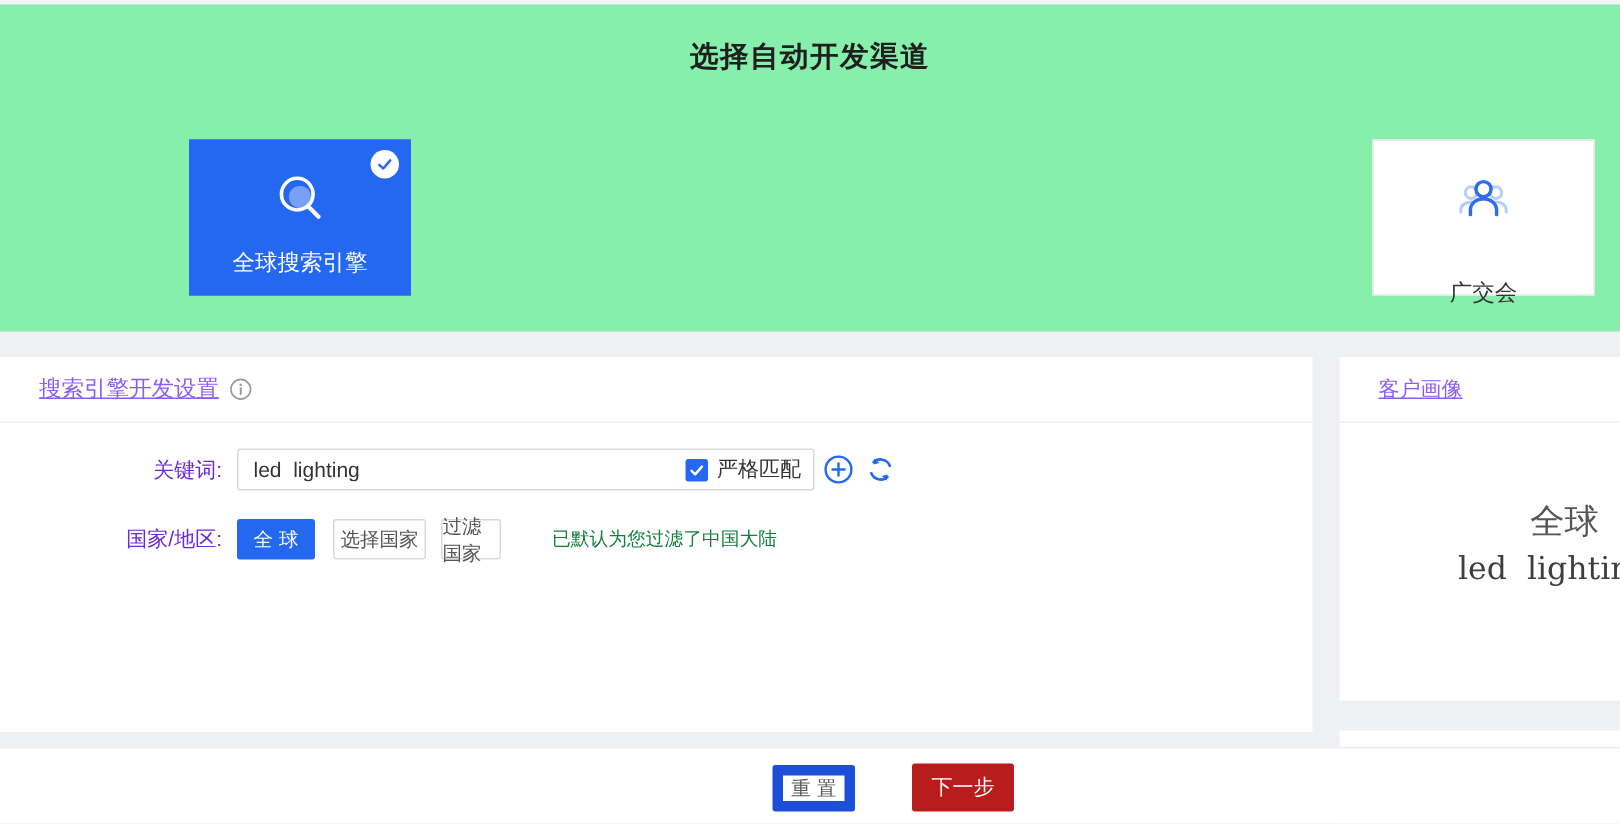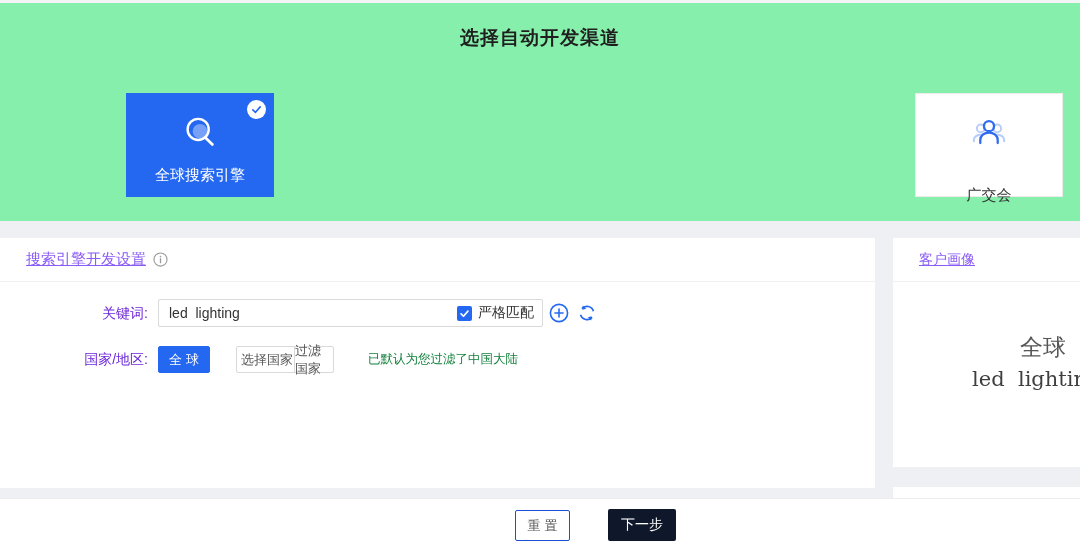--- a/index.html
+++ b/index.html
@@ -65,43 +65,43 @@
   .strict-label { font-size:14px; color:#333; white-space:nowrap; }
   .icon-btn { position:absolute; top:4px; width:20px; height:20px; cursor:pointer; }
   .plus-pos { left:549px; } .refresh-pos { left:577px; }
   .region-btn {
     position:absolute; top:0; height:27px; border:1px solid #d9d9d9; border-radius:2px;
     background:#fff; color:#555; font-size:13px;
     display:flex; align-items:center; justify-content:center; cursor:pointer;
     font-family:"Liberation Sans", sans-serif;
   }
   .region-btn.active { background:#2468f2; border-color:#2468f2; color:#fff; letter-spacing:4px; padding-left:4px; }
-  .rb1 { left:158px; width:52px; } .rb2 { left:236px; width:62px; } .rb3 { left:294px; width:40px; }
+  .rb1 { left:158px; width:52px; } .rb2 { left:222px; width:62px; } .rb3 { left:294px; width:40px; }
   .region-hint { position:absolute; left:368px; top:0; line-height:27px; font-size:12.5px; color:#15803d; }
   
   .right-panel { position:absolute; left:893px; top:238px; width:187px; height:229px; background:#fff; overflow:hidden; }
   .right-panel .panel-header { font-size:14px; }
   .cloud-word { position:absolute; font-family:"DejaVu Serif", serif; white-space:pre; }
   .cw1 { left:127px; top:94px; font-size:23px; color:#555; }
   .cw2 { left:79px; top:129px; font-size:21px; color:#3f3f3f; }
   .right-panel-2 { position:absolute; left:893px; top:487px; width:187px; height:62px; background:#fff; }
   
   .footer {
     position:absolute; left:0; top:498px; width:1080px; height:51px;
     background:#fff; border-top:1px solid #ededed; z-index:5;
   }
   .reset-btn {
     position:absolute; left:515px; top:11px; width:55px; height:31px;
-    background:#fff; border:1px solid #1d4ed8; border-radius:2px;
+    background:#fff; border:7px solid #1d4ed8; border-radius:2px;
     font-size:13px; color:#555; letter-spacing:4px; padding-left:4px;
     display:flex; align-items:center; justify-content:center; cursor:pointer;
   }
   .next-btn {
     position:absolute; left:608px; top:10px; width:68px; height:32px;
-    background:#0f172a; border:none; border-radius:2px;
+    background:#b91c1c; border:none; border-radius:2px;
     font-size:14px; color:#fff;
     display:flex; align-items:center; justify-content:center; cursor:pointer;
   }
 </style>
 </head>
 <body>
 
 <div class="top-strip"></div>
 
 <div class="top-section">

